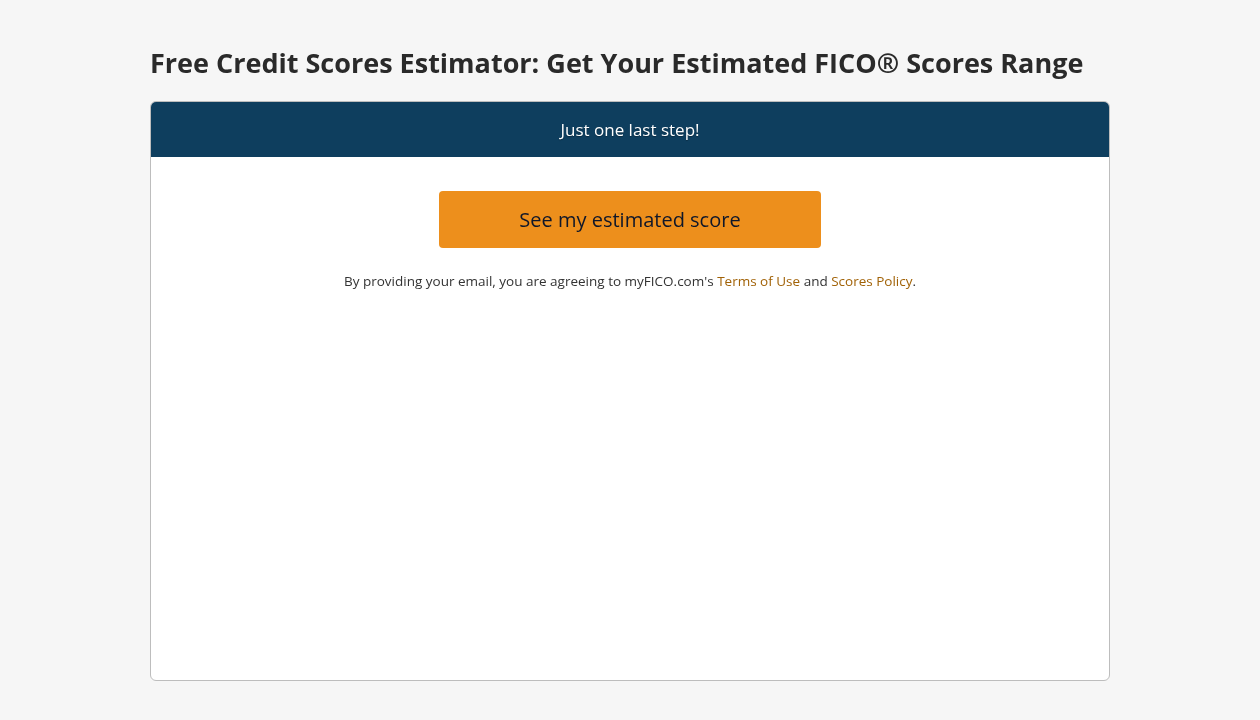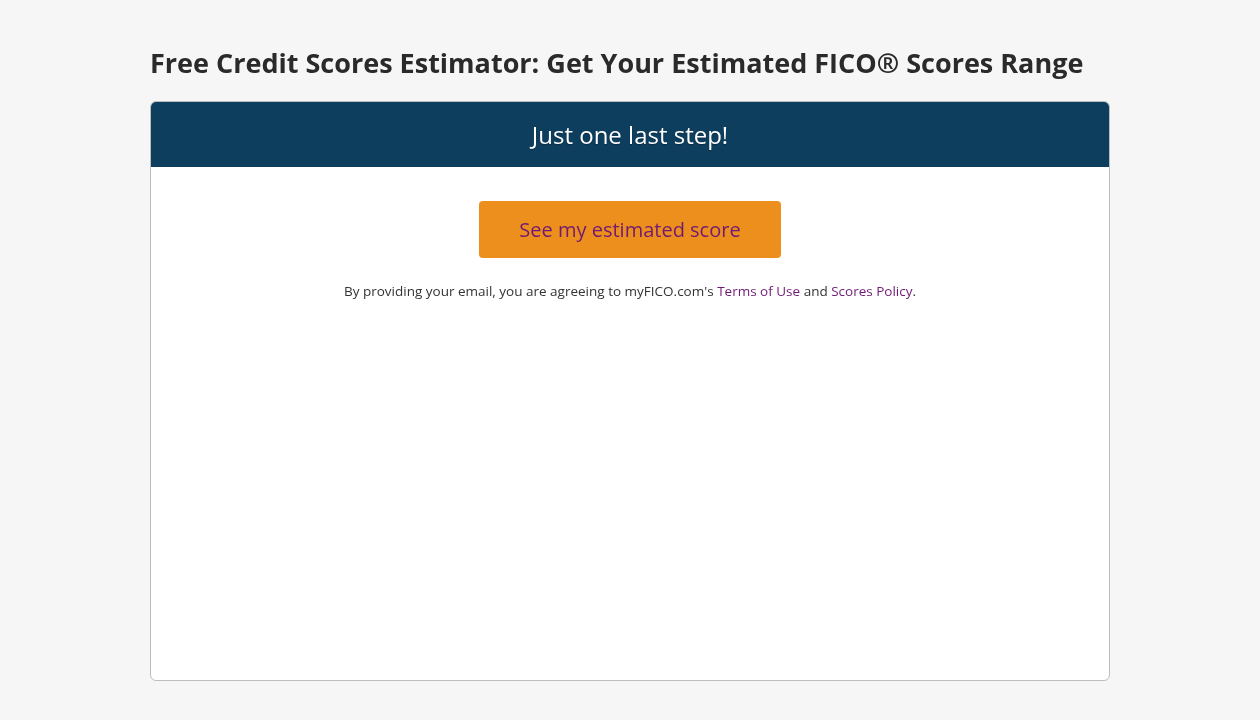--- a/index.html
+++ b/index.html
@@ -29,21 +29,21 @@
       border: 1px solid #bdbdbd;
       border-radius: 6px;
       overflow: hidden;
       height: 580px;
     }
     .card-header {
       background: #0e3e5e;
       color: #fff;
       text-align: center;
       padding: 16px 0;
-      font-size: 24px;
+      font-size: 17px;
       font-weight: 400;
       text-shadow: 0 1px 1px rgba(0,0,0,0.3);
     }
     .form-area {
       padding: 34px 0 0 0;
     }
     .form-row {
       width: 350px;
       margin: 0 auto 30px auto;
     }
@@ -58,38 +58,38 @@
     .text-input {
       width: 100%;
       height: 40px;
       border: 1px solid #bdbdbd;
       background: #f6f6f6;
       font-size: 15px;
       padding: 0 10px;
     }
     .submit-button {
       display: block;
-      width: 302px;
+      width: 382px;
       margin: 0 auto 24px auto;
       background: #ed8f1c;
-      color: #701a75;
+      color: #0f172a;
       border: none;
       border-radius: 4px;
       font-size: 20px;
       padding: 15px 0;
       cursor: pointer;
       font-family: inherit;
     }
     .disclaimer {
       text-align: center;
       font-size: 13.5px;
       color: #333;
     }
     .disclaimer a {
-      color: #701a75;
+      color: #a16207;
       text-decoration: none;
     }
   </style>
 </head>
 <body>
 
 <div class="container">
   <h1 class="page-title">Free Credit Scores Estimator: Get Your Estimated FICO® Scores Range</h1>
 
   <div class="card">

